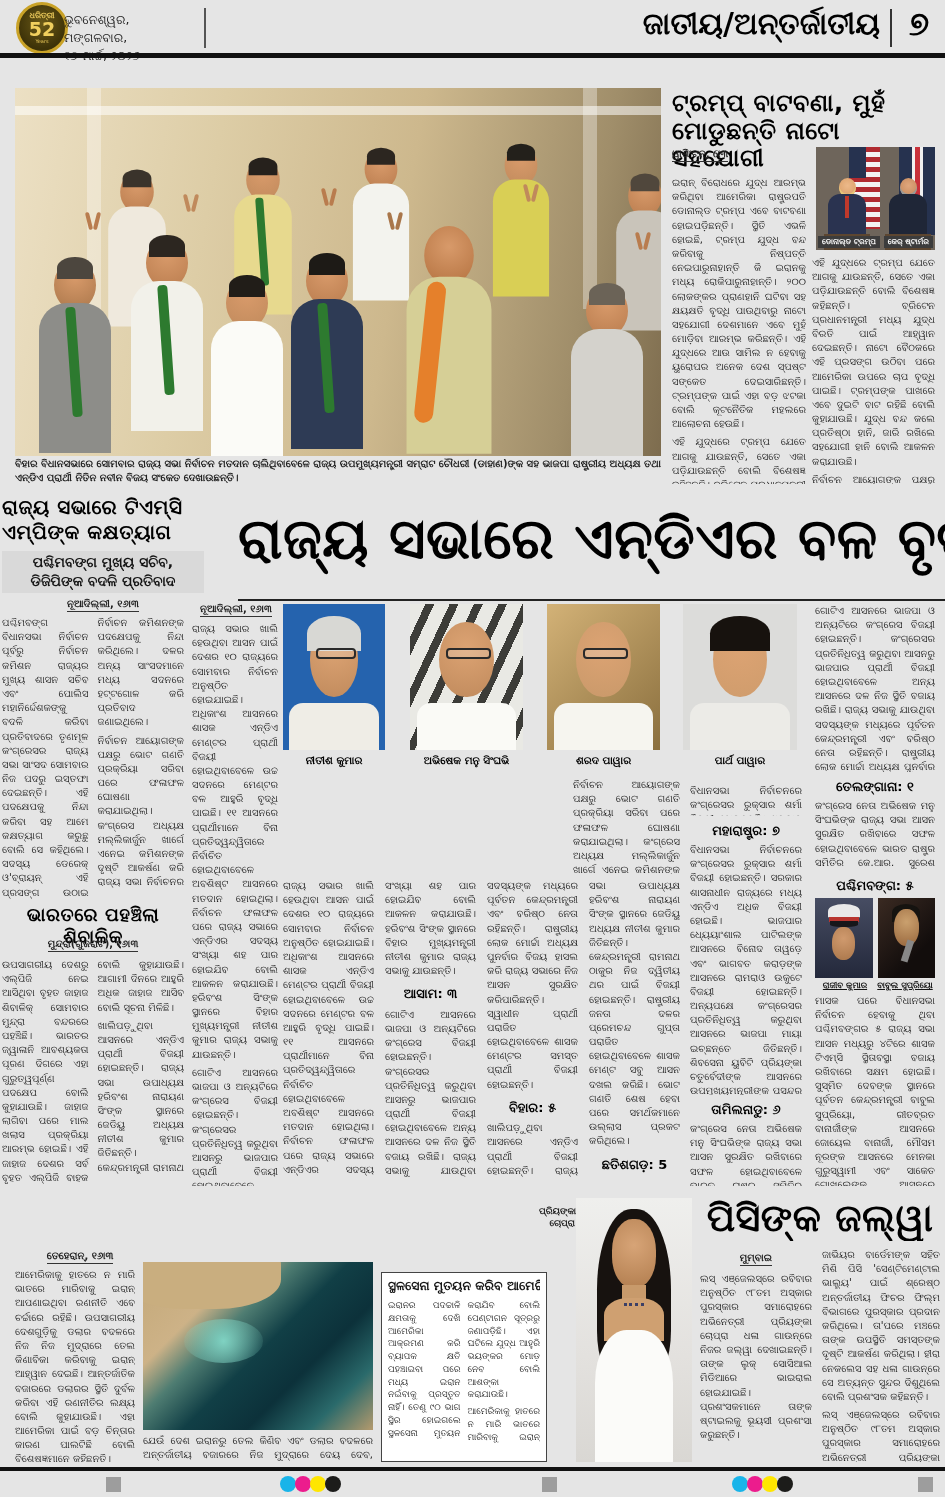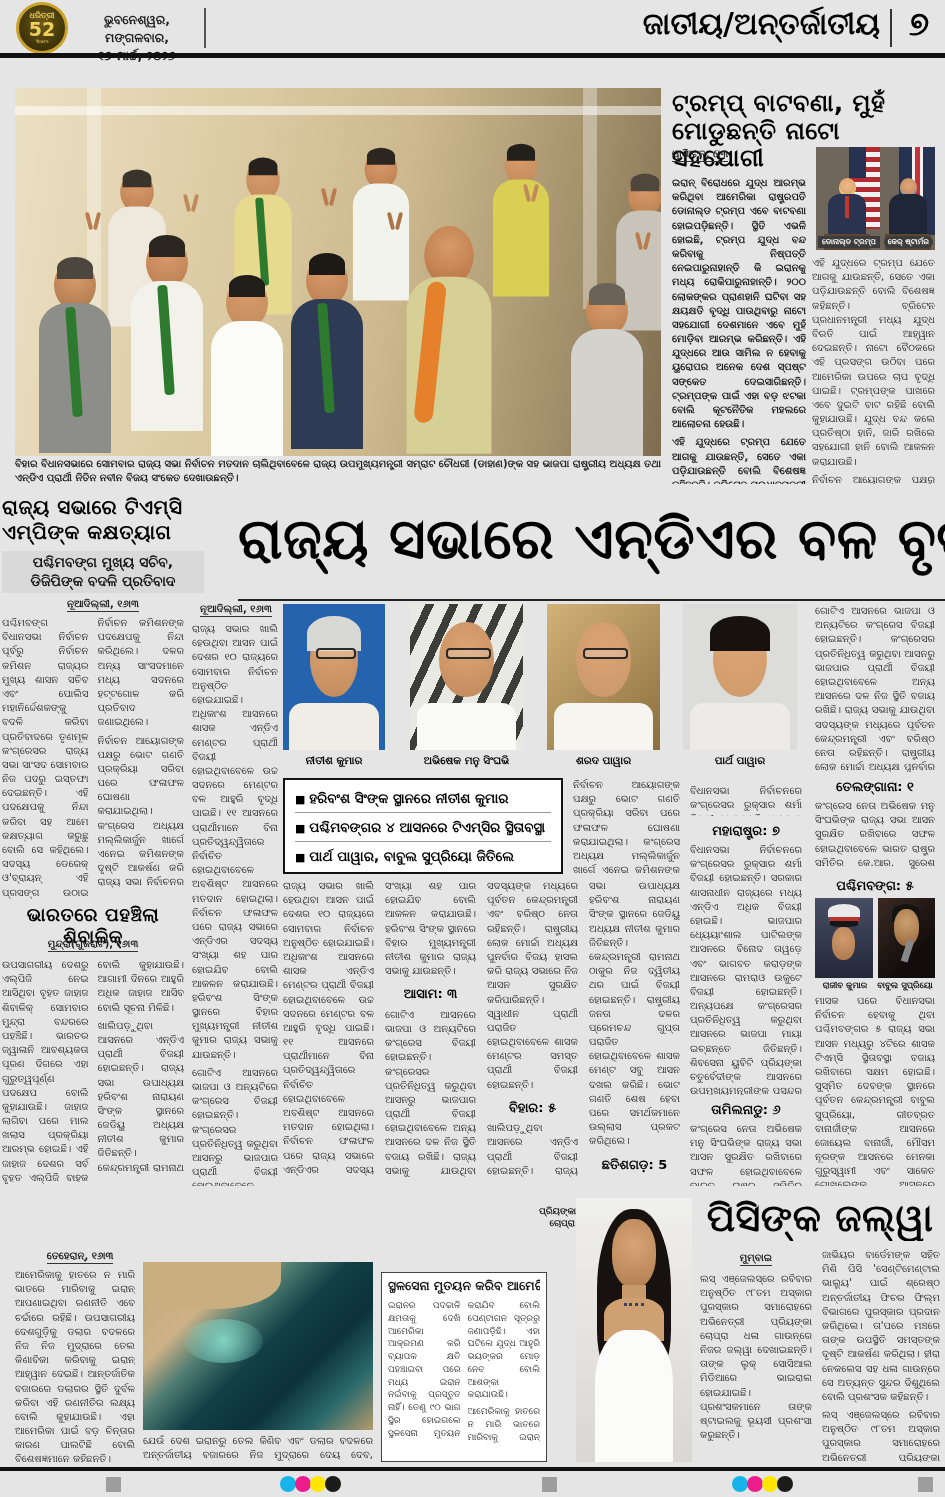--- a/index.html
+++ b/index.html
@@ -61,21 +61,21 @@
   .tp-fig{position:absolute;bottom:14px;width:38px;height:58px;}
   .tp-head{width:17px;height:19px;border-radius:50%;margin:0 auto;background:radial-gradient(circle at 50% 40%,#e0a77d,#c08356);position:relative;}
   .tp-suit{width:38px;height:40px;border-radius:12px 12px 0 0;margin-top:-3px;background:var(--suit,#23283a);position:relative;}
   .tp-tie::after{content:"";position:absolute;left:17px;top:2px;width:4px;height:22px;background:#c0392b;}
   .tp-pod{position:absolute;bottom:0;width:46px;height:16px;background:#5d4630;}
   .tp-cap{position:absolute;bottom:2px;background:#3c3c3c;color:#fff;font-size:7.5px;font-weight:bold;padding:1px 4px;}
   
   .inset-pair{display:flex;gap:5px;margin:3px 0 2px 0;}
   .inset{position:relative;flex:1;height:80px;overflow:hidden;}
   .inset-capts{display:flex;font-size:8.5px;font-weight:bold;text-align:center;margin-bottom:3px;}
-  .inset-capts span{flex:1;}
+  .inset-capts span{flex:1;text-decoration:underline;}
   .cop{background:linear-gradient(180deg,#474d63,#23283b);}
   .cop .capw{position:absolute;left:22%;top:8%;width:56%;height:18%;background:#e9e9e9;border-radius:50% 50% 20% 20%;}
   .cop .capb{position:absolute;left:24%;top:24%;width:52%;height:6%;background:#b8352f;}
   .cop .visor{position:absolute;left:26%;top:29%;width:48%;height:7%;background:#16161a;border-radius:0 0 40% 40%;}
   .cop .face{position:absolute;left:30%;top:36%;width:40%;height:42%;border-radius:45%;background:radial-gradient(circle at 50% 35%,#d09a6e,#a9764a);}
   .singer{background:linear-gradient(135deg,#3a2a22,#120d0c 70%);}
   .singer .face{position:absolute;left:28%;top:14%;width:44%;height:46%;border-radius:46%;background:radial-gradient(circle at 50% 35%,#caa06e,#97663c);}
   .singer .hair{position:absolute;left:26%;top:8%;width:48%;height:22%;border-radius:50% 50% 0 0;background:#151310;}
   .singer .mic{position:absolute;left:46%;top:52%;width:7px;height:22px;background:#888;transform:rotate(18deg);}
   
@@ -100,21 +100,21 @@
 <body>
 
 <div id="page">
 
   <div class="abs" style="left:0;top:0;width:945px;height:58px;">
     <div class="abs badge" style="left:16px;top:2px;">
       <span class="b1">ଧରିତ୍ରୀ</span>
       <span class="b2">52</span>
       <span class="b3">Years</span>
     </div>
-    <div class="abs" style="left:74px;top:11px;width:126px;text-align:center;font-size:12.5px;font-weight:bold;line-height:1.45;color:#222;">
+    <div class="abs" style="left:64px;top:11px;width:126px;font-size:12.5px;font-weight:normal;line-height:1.45;color:#222;">
       <div>ଭୁବନେଶ୍ୱର, ମଙ୍ଗଳବାର,</div>
       <div>୧୭ ମାର୍ଚ୍ଚ, ୨୦୨୬</div>
     </div>
     <div class="abs" style="left:204px;top:8px;width:1.5px;height:40px;background:#555;"></div>
     <div class="abs" style="left:540px;top:6px;width:340px;text-align:right;font-size:30px;font-weight:800;color:#000;">ଜାତୀୟ/ଅନ୍ତର୍ଜାତୀୟ</div>
     <div class="abs" style="left:890px;top:9px;width:2px;height:38px;background:#333;"></div>
     <div class="abs" style="left:898px;top:4px;width:42px;text-align:center;font-size:33px;font-weight:700;color:#000;">୭</div>
   </div>
   <div class="abs rule" style="left:0;top:53px;width:945px;height:4.5px;"></div>
 
@@ -192,23 +192,23 @@
       <div class="tp-head" style="background:radial-gradient(circle at 50% 40%,#ecb98a,#d79a62);box-shadow:0 -3px 0 0 #e8c87a inset;"></div>
       <div class="tp-suit tp-tie"></div>
     </div>
     <div class="tp-fig" style="right:8px;--suit:#1f2637;">
       <div class="tp-head" style="box-shadow:0 -3px 0 0 #9a9a98 inset;"></div>
       <div class="tp-suit"></div>
     </div>
     <div class="tp-pod" style="left:8px;"></div>
     <div class="tp-pod" style="right:4px;"></div>
     <div class="tp-cap" style="left:2px;">ଡୋନାଲ୍ଡ ଟ୍ରମ୍ପ</div>
-    <div class="tp-cap" style="right:2px;border-radius:6px;">କେର୍ ଷ୍ଟାର୍ମର</div>
-  </div>
-  <div class="abs bodytxt" style="left:672px;top:176px;width:134px;height:308px;font-weight:bold;">
+    <div class="tp-cap" style="right:2px;">କେର୍ ଷ୍ଟାର୍ମର</div>
+  </div>
+  <div class="abs bodytxt" style="left:672px;top:176px;width:134px;height:308px;">
     <p>ଇରାନ୍ ବିରୋଧରେ ଯୁଦ୍ଧ ଆରମ୍ଭ କରିଥିବା ଆମେରିକା ରାଷ୍ଟ୍ରପତି ଡୋନାଲ୍ଡ ଟ୍ରମ୍ପ ଏବେ ବାଟବଣା ହୋଇପଡ଼ିଛନ୍ତି। ସ୍ଥିତି ଏଭଳି ହୋଇଛି, ଟ୍ରମ୍ପ ଯୁଦ୍ଧ ବନ୍ଦ କରିବାକୁ ନିଷ୍ପତ୍ତି ନେଇପାରୁନାହାନ୍ତି କି ଇରାନକୁ ମଧ୍ୟ ରୋକିପାରୁନାହାନ୍ତି। ୨୦୦ ଲୋକଙ୍କର ପ୍ରାଣହାନି ଘଟିବା ସହ କ୍ଷୟକ୍ଷତି ବୃଦ୍ଧି ପାଉଥିବାରୁ ନାଟୋ ସହଯୋଗୀ ଦେଶମାନେ ଏବେ ମୁହଁ ମୋଡ଼ିବା ଆରମ୍ଭ କରିଛନ୍ତି। ଏହି ଯୁଦ୍ଧରେ ଆଉ ସାମିଲ ନ ହେବାକୁ ୟୁରୋପର ଅନେକ ଦେଶ ସ୍ପଷ୍ଟ ସଙ୍କେତ ଦେଇସାରିଛନ୍ତି। ଟ୍ରମ୍ପଙ୍କ ପାଇଁ ଏହା ବଡ଼ ଝଟକା ବୋଲି କୂଟନୈତିକ ମହଲରେ ଆଲୋଚନା ହେଉଛି।</p>
       <p>ଏହି ଯୁଦ୍ଧରେ ଟ୍ରମ୍ପ ଯେତେ ଆଗକୁ ଯାଉଛନ୍ତି, ସେତେ ଏକା ପଡ଼ିଯାଉଛନ୍ତି ବୋଲି ବିଶେଷଜ୍ଞ କହିଛନ୍ତି। ବ୍ରିଟେନ ପ୍ରଧାନମନ୍ତ୍ରୀ ମଧ୍ୟ ଯୁଦ୍ଧ ବିରତି ପାଇଁ ଆହ୍ୱାନ ଦେଇଛନ୍ତି। ନାଟୋ ବୈଠକରେ ଏହି ପ୍ରସଙ୍ଗ ଉଠିବା ପରେ ଆମେରିକା ଉପରେ ଚାପ ବୃଦ୍ଧି ପାଇଛି। ଟ୍ରମ୍ପଙ୍କ ପାଖରେ ଏବେ ଦୁଇଟି ବାଟ ରହିଛି ବୋଲି କୁହାଯାଉଛି। ଯୁଦ୍ଧ ବନ୍ଦ କଲେ ପ୍ରତିଷ୍ଠା ହାନି, ଜାରି ରଖିଲେ ସହଯୋଗୀ ହାନି ବୋଲି ଆକଳନ କରାଯାଉଛି।</p>
   </div>
   <div class="abs bodytxt" style="left:812px;top:256px;width:123px;height:228px;">
     <p>ଏହି ଯୁଦ୍ଧରେ ଟ୍ରମ୍ପ ଯେତେ ଆଗକୁ ଯାଉଛନ୍ତି, ସେତେ ଏକା ପଡ଼ିଯାଉଛନ୍ତି ବୋଲି ବିଶେଷଜ୍ଞ କହିଛନ୍ତି। ବ୍ରିଟେନ ପ୍ରଧାନମନ୍ତ୍ରୀ ମଧ୍ୟ ଯୁଦ୍ଧ ବିରତି ପାଇଁ ଆହ୍ୱାନ ଦେଇଛନ୍ତି। ନାଟୋ ବୈଠକରେ ଏହି ପ୍ରସଙ୍ଗ ଉଠିବା ପରେ ଆମେରିକା ଉପରେ ଚାପ ବୃଦ୍ଧି ପାଇଛି। ଟ୍ରମ୍ପଙ୍କ ପାଖରେ ଏବେ ଦୁଇଟି ବାଟ ରହିଛି ବୋଲି କୁହାଯାଉଛି। ଯୁଦ୍ଧ ବନ୍ଦ କଲେ ପ୍ରତିଷ୍ଠା ହାନି, ଜାରି ରଖିଲେ ସହଯୋଗୀ ହାନି ବୋଲି ଆକଳନ କରାଯାଉଛି।</p>
       <p>ନିର୍ବାଚନ ଆୟୋଗଙ୍କ ପକ୍ଷରୁ ଭୋଟ ଗଣତି ପ୍ରକ୍ରିୟା ସରିବା ପରେ ଫଳାଫଳ ଘୋଷଣା କରାଯାଇଥିଲା। କଂଗ୍ରେସ ଅଧ୍ୟକ୍ଷ ମଲ୍ଲିକାର୍ଜୁନ ଖାର୍ଗେ ଏନେଇ କମିଶନଙ୍କ ଦୃଷ୍ଟି ଆକର୍ଷଣ କରି ରାଜ୍ୟ ସଭା ନିର୍ବାଚନର ସ୍ୱଚ୍ଛତା ବଜାୟ ରଖିବା ପାଇଁ ପତ୍ର ଲେଖିଥିଲେ। ଭୋଟ ଗଣତି ବେଳେ ଗୋପନୀୟତା ରକ୍ଷା ନ ହେବା ନେଇ ଅଭିଯୋଗ ଆସିବା ପରେ କିଛି ସମୟ ପାଇଁ ଗଣତି ସ୍ଥଗିତ ରଖାଯାଇଥିଲା। ପରେ ଆୟୋଗଙ୍କ ନିର୍ଦ୍ଦେଶକ୍ରମେ ଗଣତି ପୁଣି ଆରମ୍ଭ ହୋଇଥିଲା।</p>
   </div>
 
   <div class="abs h-main" style="left:238px;top:496px;width:707px;font-size:56px;text-align:center;line-height:1.55;white-space:nowrap;overflow:hidden;">ରାଜ୍ୟ ସଭାରେ ଏନ୍‌ଡିଏର ବଳ ବୃଦ୍ଧି</div>
   <div class="abs" style="left:238px;top:599px;width:707px;height:1.5px;background:#222;"></div>
@@ -300,25 +300,20 @@
     </div>
     <div class="inset-capts">
       <span>ରାଜୀବ କୁମାର</span>
       <span>ବାବୁଲ ସୁପ୍ରିୟୋ</span>
     </div>
     <div class="bodytxt" style="height:196px;">
         <p>ମାସକ ପରେ ବିଧାନସଭା ନିର୍ବାଚନ ହେବାକୁ ଥିବା ପଶ୍ଚିମବଙ୍ଗର ୫ ରାଜ୍ୟ ସଭା ଆସନ ମଧ୍ୟରୁ ୪ଟିରେ ଶାସକ ଟିଏମ୍‌ସି ସ୍ଥିତାବସ୍ଥା ବଜାୟ ରଖିବାରେ ସକ୍ଷମ ହୋଇଛି। ସୁସ୍ମିତ ଦେବଙ୍କ ସ୍ଥାନରେ ପୂର୍ବତନ କେନ୍ଦ୍ରମନ୍ତ୍ରୀ ବାବୁଲ ସୁପ୍ରିୟୋ, ରୀତବ୍ରତ ବାନାର୍ଜୀଙ୍କ ଆସନରେ ଜୋୟେଲ ବାନାର୍ଜୀ, ମୌସମ ନୂରଙ୍କ ଆସନରେ ମେନକା ଗୁରୁସ୍ୱାମୀ ଏବଂ ସାକେତ ଗୋଖଲେଙ୍କ ଆସନରେ ପୂର୍ବତନ ପୋଲିସ ମହାନିର୍ଦ୍ଦେଶକ ରାଜୀବ କୁମାର ବିଜୟୀ ହୋଇଛନ୍ତି। ଅନ୍ୟପକ୍ଷେ ବିଜେପିଏମ୍‌ର ବିକାଶ ରଞ୍ଜନ ଭଟ୍ଟାଚାର୍ଯ୍ୟଙ୍କ ଆସନକୁ ଭାଜପାର ଶାମୁକ ସିଂ ଛଡ଼ାଇ ନେଇଛନ୍ତି।</p>
       </div>
   </div>
 
-  <div class="abs bbox" style="left:283px;top:778px;width:280px;height:96px;">
-    <div class="row">ହରିବଂଶ ସିଂଙ୍କ ସ୍ଥାନରେ ନୀତୀଶ କୁମାର</div>
-    <div class="row">ପଶ୍ଚିମବଙ୍ଗର ୪ ଆସନରେ ଟିଏମ୍‌ସିର ସ୍ଥିତାବସ୍ଥା</div>
-    <div class="row">ପାର୍ଥ ପାୱାର, ବାବୁଲ ସୁପ୍ରିୟୋ ଜିତିଲେ</div>
-  </div>
 
   <div class="abs bodytxt" style="left:573px;top:778px;width:107px;height:96px;">
     <p>ନିର୍ବାଚନ ଆୟୋଗଙ୍କ ପକ୍ଷରୁ ଭୋଟ ଗଣତି ପ୍ରକ୍ରିୟା ସରିବା ପରେ ଫଳାଫଳ ଘୋଷଣା କରାଯାଇଥିଲା। କଂଗ୍ରେସ ଅଧ୍ୟକ୍ଷ ମଲ୍ଲିକାର୍ଜୁନ ଖାର୍ଗେ ଏନେଇ କମିଶନଙ୍କ ଦୃଷ୍ଟି ଆକର୍ଷଣ କରି ରାଜ୍ୟ ସଭା ନିର୍ବାଚନର ସ୍ୱଚ୍ଛତା ବଜାୟ ରଖିବା ପାଇଁ ପତ୍ର ଲେଖିଥିଲେ। ଭୋଟ ଗଣତି ବେଳେ ଗୋପନୀୟତା ରକ୍ଷା ନ ହେବା ନେଇ ଅଭିଯୋଗ ଆସିବା ପରେ କିଛି ସମୟ ପାଇଁ ଗଣତି ସ୍ଥଗିତ ରଖାଯାଇଥିଲା। ପରେ ଆୟୋଗଙ୍କ ନିର୍ଦ୍ଦେଶକ୍ରମେ ଗଣତି ପୁଣି ଆରମ୍ଭ ହୋଇଥିଲା।</p>
   </div>
 
   <div class="abs bodytxt cols4" style="left:283px;top:879px;width:397px;height:307px;">
     <p>ରାଜ୍ୟ ସଭାର ଖାଲି ହେଉଥିବା ଆସନ ପାଇଁ ଦେଶର ୧୦ ରାଜ୍ୟରେ ସୋମବାର ନିର୍ବାଚନ ଅନୁଷ୍ଠିତ ହୋଇଯାଇଛି। ଅଧିକାଂଶ ଆସନରେ ଶାସକ ଏନ୍‌ଡିଏ ମେଣ୍ଟର ପ୍ରାର୍ଥୀ ବିଜୟୀ ହୋଇଥିବାବେଳେ ଉଚ୍ଚ ସଦନରେ ମେଣ୍ଟର ବଳ ଆହୁରି ବୃଦ୍ଧି ପାଇଛି। ୧୧ ଆସନରେ ପ୍ରାର୍ଥୀମାନେ ବିନା ପ୍ରତିଦ୍ୱନ୍ଦ୍ୱିତାରେ ନିର୍ବାଚିତ ହୋଇଥିବାବେଳେ ଅବଶିଷ୍ଟ ଆସନରେ ମତଦାନ ହୋଇଥିଲା। ନିର୍ବାଚନ ଫଳାଫଳ ପରେ ରାଜ୍ୟ ସଭାରେ ଏନ୍‌ଡିଏର ସଦସ୍ୟ ସଂଖ୍ୟା ଶହ ପାର ହୋଇଯିବ ବୋଲି ଆକଳନ କରାଯାଉଛି। ହରିବଂଶ ସିଂଙ୍କ ସ୍ଥାନରେ ବିହାର ମୁଖ୍ୟମନ୍ତ୍ରୀ ନୀତୀଶ କୁମାର ରାଜ୍ୟ ସଭାକୁ ଯାଉଛନ୍ତି।</p>
     <div class="statehead">ଆସାମ: ୩</div>
     <p>ଗୋଟିଏ ଆସନରେ ଭାଜପା ଓ ଅନ୍ୟଟିରେ କଂଗ୍ରେସ ବିଜୟୀ ହୋଇଛନ୍ତି। କଂଗ୍ରେସର ପ୍ରତିନିଧିତ୍ୱ କରୁଥିବା ଆସନରୁ ଭାଜପାର ପ୍ରାର୍ଥୀ ବିଜୟୀ ହୋଇଥିବାବେଳେ ଅନ୍ୟ ଆସନରେ ଦଳ ନିଜ ସ୍ଥିତି ବଜାୟ ରଖିଛି। ରାଜ୍ୟ ସଭାକୁ ଯାଉଥିବା ସଦସ୍ୟଙ୍କ ମଧ୍ୟରେ ପୂର୍ବତନ କେନ୍ଦ୍ରମନ୍ତ୍ରୀ ଏବଂ ବରିଷ୍ଠ ନେତା ରହିଛନ୍ତି। ରାଷ୍ଟ୍ରୀୟ ଲୋକ ମୋର୍ଚ୍ଚା ଅଧ୍ୟକ୍ଷ ପୁନର୍ବାର ବିଜୟ ହାସଲ କରି ରାଜ୍ୟ ସଭାରେ ନିଜ ଆସନ ସୁରକ୍ଷିତ କରିପାରିଛନ୍ତି। ସ୍ୱାଧୀନ ପ୍ରାର୍ଥୀ ପରାଜିତ ହୋଇଥିବାବେଳେ ଶାସକ ମେଣ୍ଟର ସମସ୍ତ ପ୍ରାର୍ଥୀ ବିଜୟୀ ହୋଇଛନ୍ତି।</p>
     <div class="statehead">ବିହାର: ୫</div>

